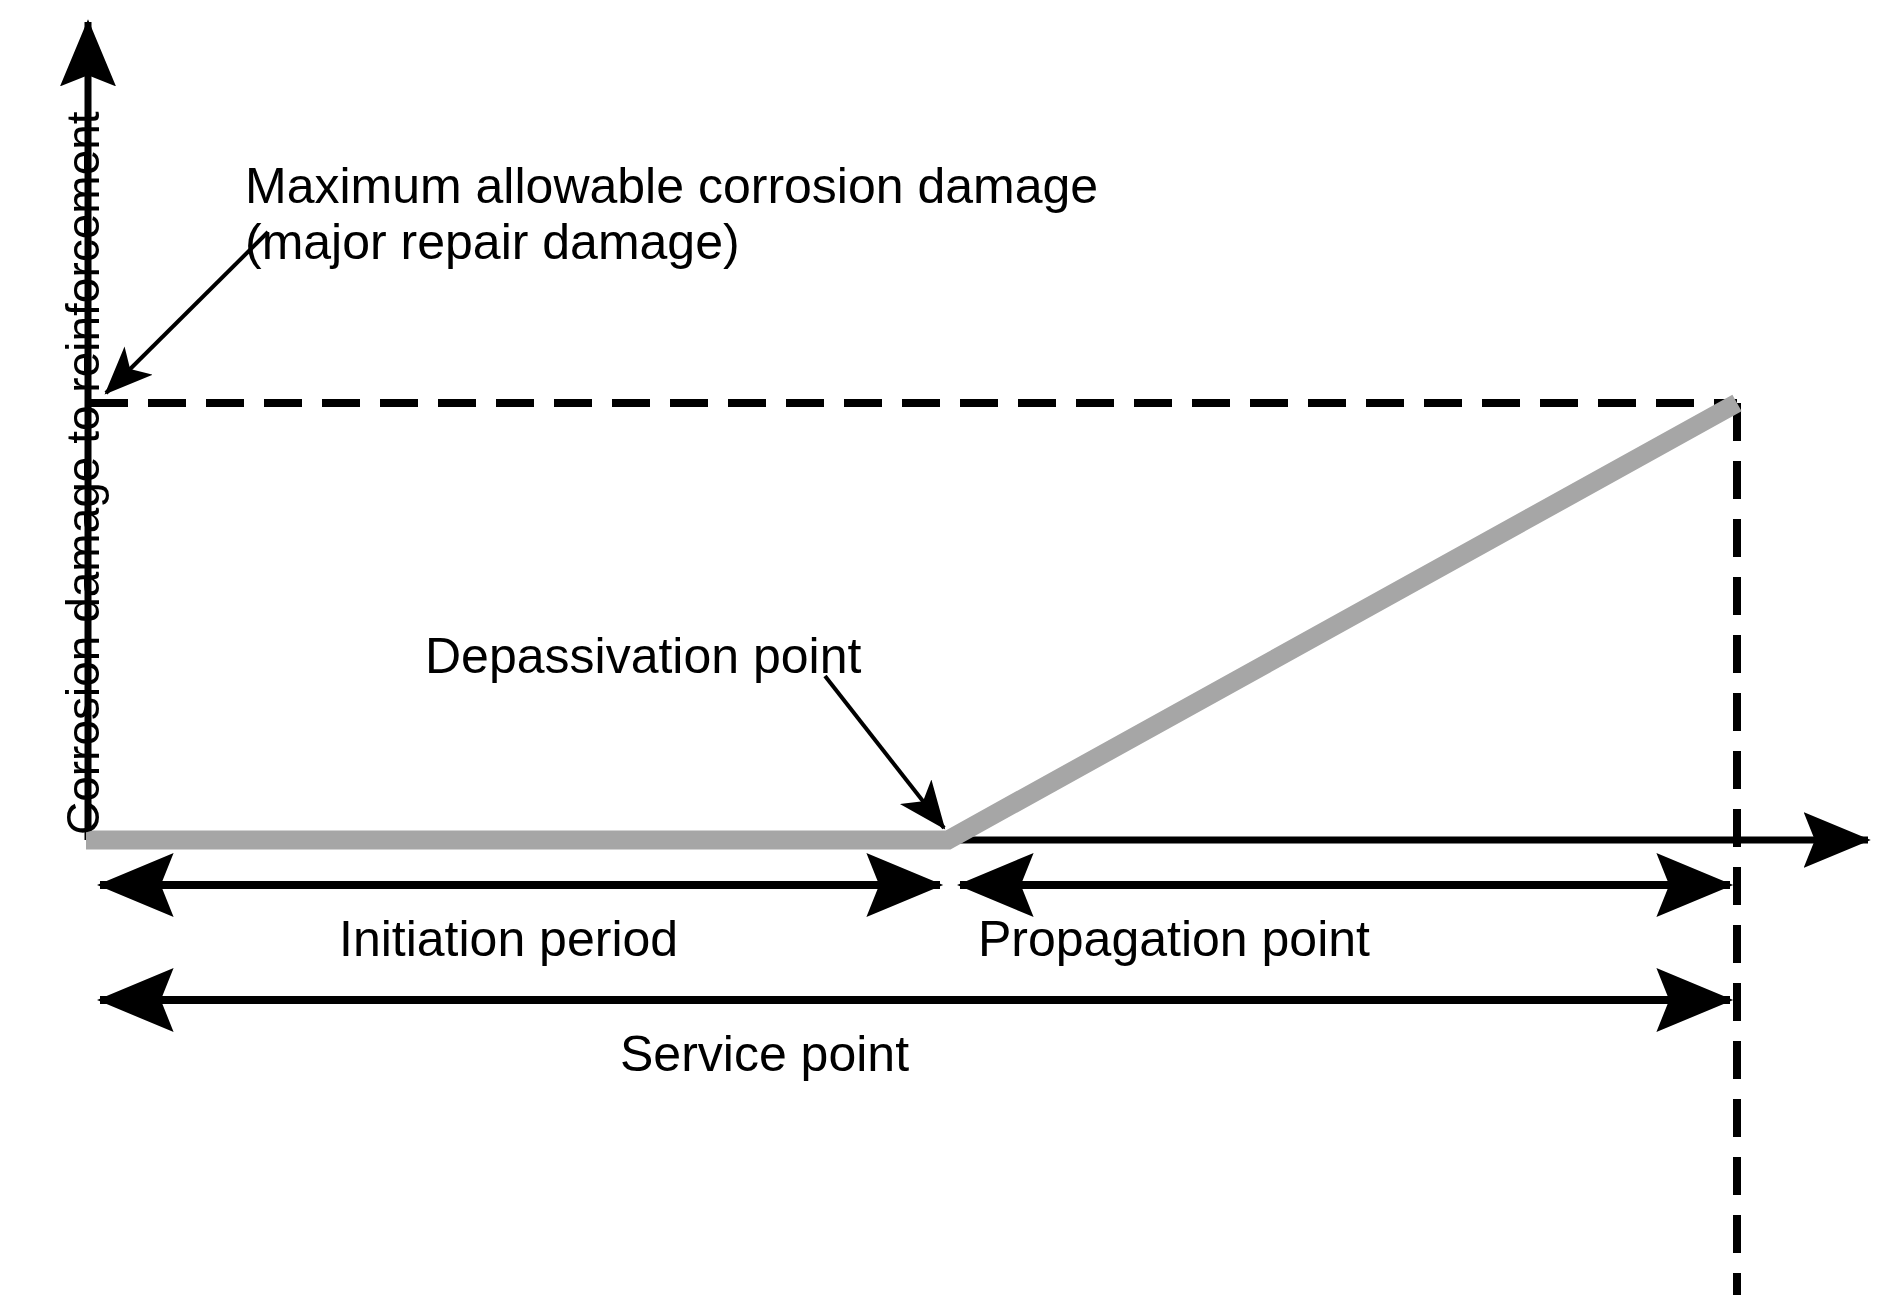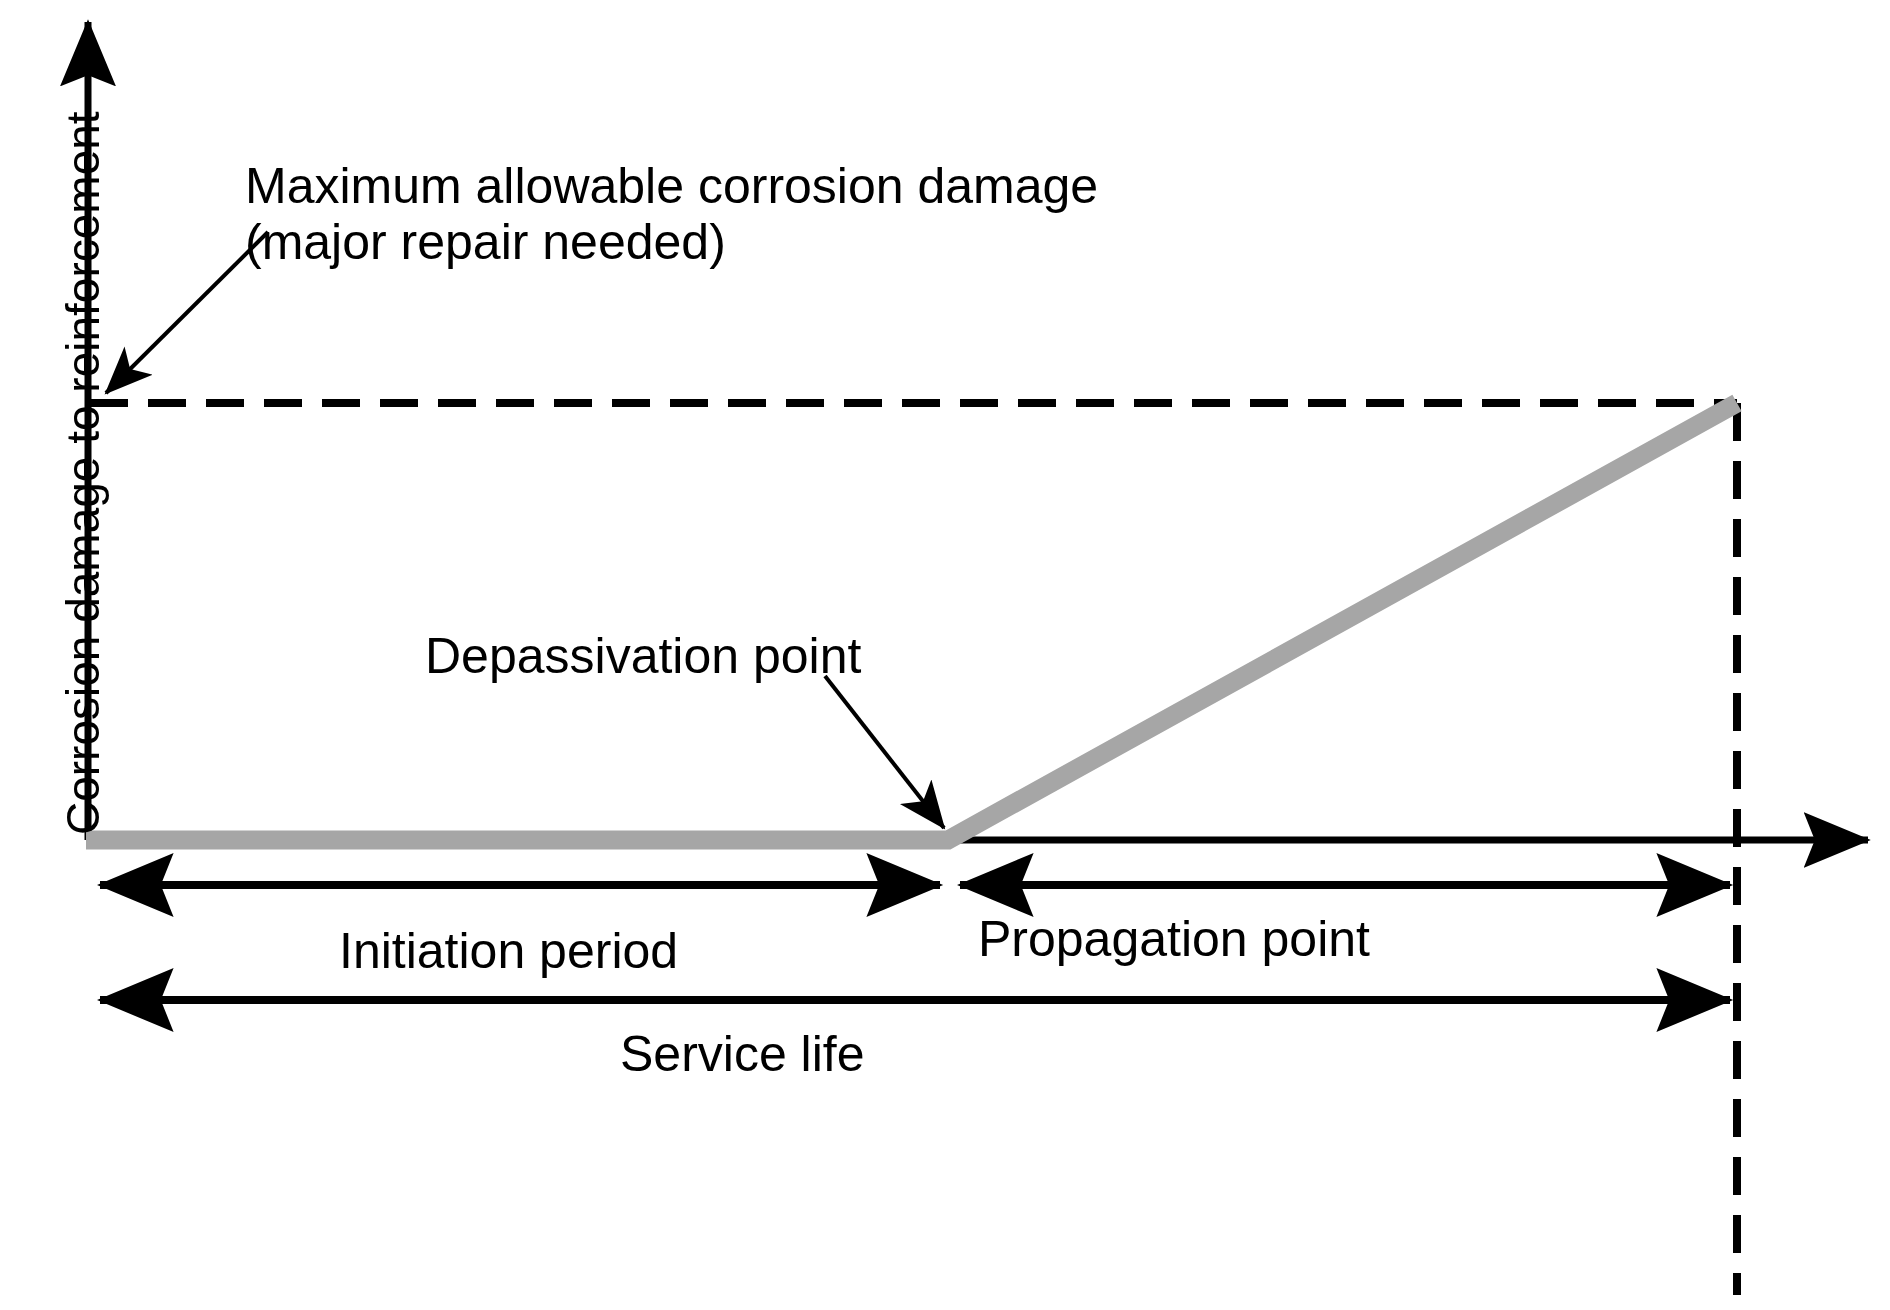--- a/index.html
+++ b/index.html
@@ -86,23 +86,23 @@
 
     <line x1="100" y1="885" x2="940" y2="885" stroke="#000000" stroke-width="8" marker-start="url(#arrow-start)" marker-end="url(#arrow-end)"></line>
 
     <line x1="960" y1="885" x2="1730" y2="885" stroke="#000000" stroke-width="8" marker-start="url(#arrow-start)" marker-end="url(#arrow-end)"></line>
 
     <line x1="100" y1="1000" x2="1730" y2="1000" stroke="#000000" stroke-width="8" marker-start="url(#arrow-start)" marker-end="url(#arrow-end)"></line>
   </svg>
 
   <div class="fig-text" id="y-axis-label" style="left: 58px; top: 835px;">Corrosion damage to reinforcement</div>
 
-  <div class="fig-text" id="max-damage-label" style="left: 245px; top: 158px;"><span>Maximum allowable corrosion damage</span><br><span>(major repair needed)</span></div>
+  <div class="fig-text" id="max-damage-label" style="left: 245px; top: 158px;"><span>Maximum allowable corrosion damage</span><br><span>(major repair damage)</span></div>
 
   <div class="fig-text" id="depassivation-label" style="left: 425px; top: 603px;">Depassivation point</div>
 
-  <div class="fig-text" id="initiation-label" style="left: 339px; top: 911px; margin-top: 12px;">Initiation period</div>
+  <div class="fig-text" id="initiation-label" style="left: 339px; top: 911px;">Initiation period</div>
 
   <div class="fig-text" id="propagation-label" style="left: 978px; top: 911px;">Propagation point</div>
 
-  <div class="fig-text" id="service-life-label" style="left: 620px; top: 1026px;">Service life</div>
+  <div class="fig-text" id="service-life-label" style="left: 620px; top: 1026px;">Service point</div>
 
 </div>
 
 </body></html>

